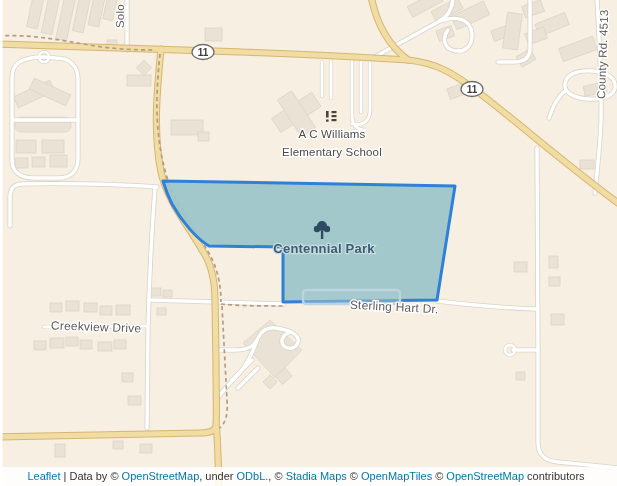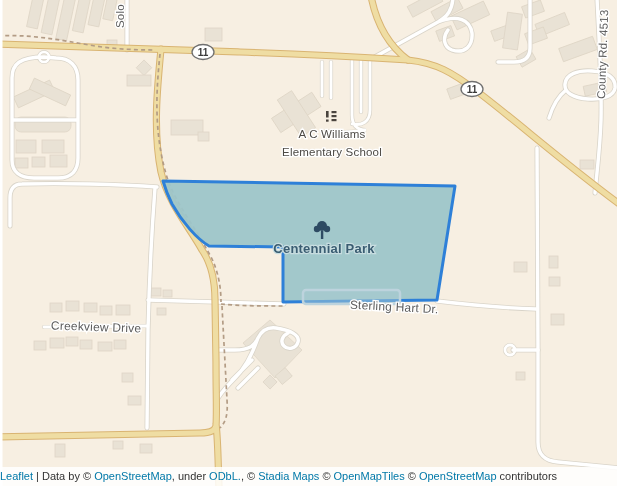--- a/index.html
+++ b/index.html
@@ -37,21 +37,21 @@
   .shield-text {
     font-family:"Liberation Sans",sans-serif; font-size:10px; font-weight:bold; fill:#3c3c3c;
     text-anchor:middle;
   }
 
   
   .attribution {
     position:absolute; left:0; right:0; bottom:0; height:19px;
     background:rgba(255,255,255,0.85);
     font-size:11px; line-height:19px; color:#333;
-    text-align:left; padding-right:5px; box-sizing:border-box;
+    text-align:center; padding-right:5px; box-sizing:border-box;
     white-space:nowrap;
   }
   .attribution span { white-space:pre; }
   .attribution .link { color:#0078a8; cursor:pointer; }
 </style>
 </head>
 <body>
 
 <div class="stage">
   <svg class="map-svg" width="617" height="486" viewBox="0 0 617 486">

